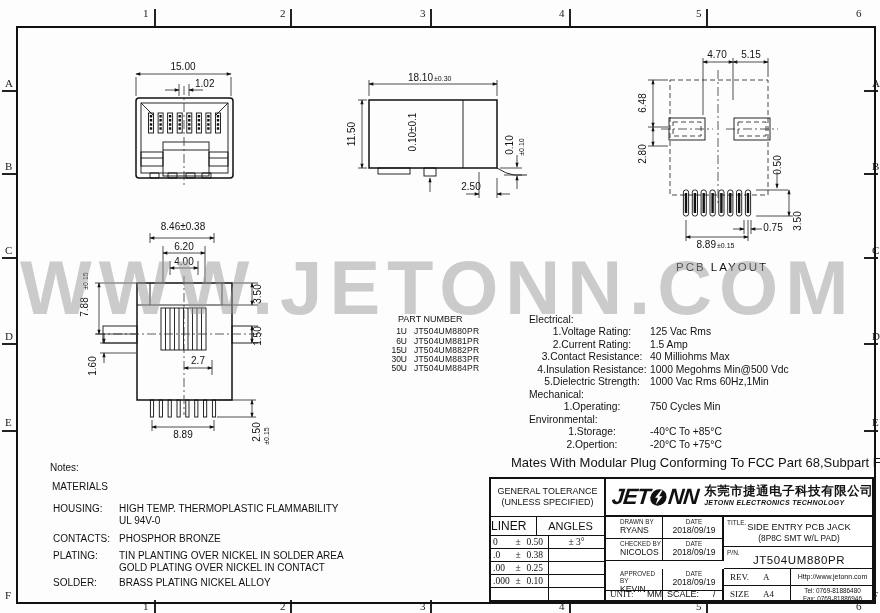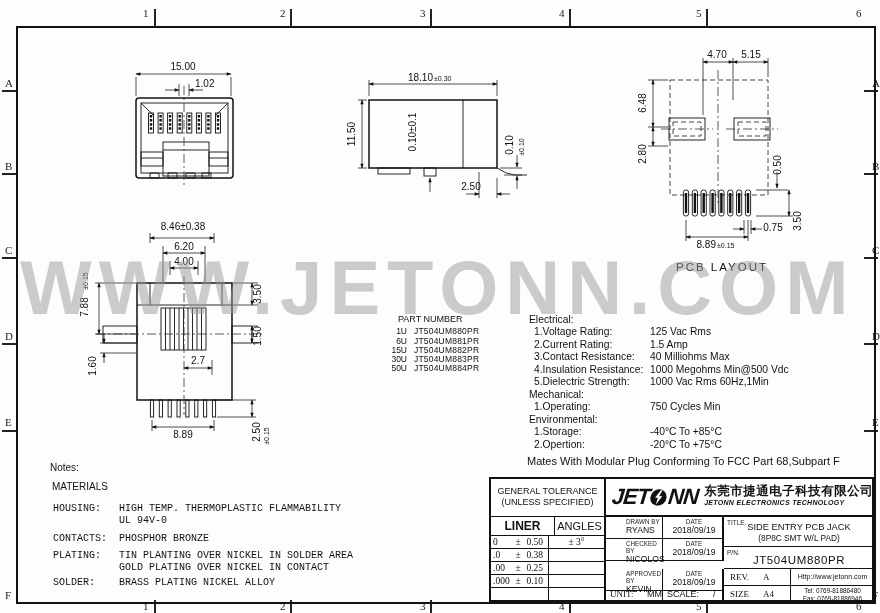--- a/index.html
+++ b/index.html
@@ -26,55 +26,55 @@
   
   .part-table{position:absolute;left:383px;top:315px;font-size:8.5px;line-height:9.3px;z-index:3;}
   .part-title{padding-left:15px;margin-bottom:3px;font-size:9px;}
   .part-row{display:flex;}
   .part-qty{width:24px;text-align:right;}
   .part-pn{margin-left:7px;letter-spacing:.2px;}
   
   .specs{position:absolute;left:527px;top:314px;width:300px;font-size:10.3px;line-height:12.45px;z-index:3;}
   .spec-h{padding-left:2px;}
   .spec-row{display:flex;padding-left:7px;}
-  .spec-label{width:116px;flex:0 0 116px;}
+  .spec-label{width:116px;flex:0 0 116px;text-align:center;}
   .spec-val{white-space:nowrap;}
-  .spec-footer{position:absolute;left:527px;top:455px;font-size:11px;z-index:3;white-space:nowrap;}
+  .spec-footer{position:absolute;left:511px;top:455px;font-size:13px;z-index:3;white-space:nowrap;}
   
   .notes{position:absolute;left:49px;top:462px;width:420px;font-size:10px;z-index:3;}
   .note-head{position:absolute;left:1px;top:0;}
   .note-mat{position:absolute;left:3px;top:19px;}
-  .note-row{position:absolute;display:flex;line-height:11.5px;font-family:Liberation Mono, monospace;}
+  .note-row{position:absolute;display:flex;line-height:11.5px;}
   .note-label{width:66px;flex:0 0 66px;}
   
   .tblock{position:absolute;left:489px;top:477px;width:385px;height:125px;border:2px solid #111;
           box-sizing:border-box;background:#fff;z-index:4;font-size:9px;}
   .tb{position:absolute;box-sizing:border-box;}
   .serif{font-family:"Liberation Serif",serif;}
   .tb-tol-head{left:0;top:0;width:115px;height:38px;border-right:2px solid #111;border-bottom:1px solid #111;
                text-align:center;font-size:9px;line-height:11px;padding-top:7px;}
   .tb-tol-sub{left:0;top:38px;width:115px;height:19px;border-right:2px solid #111;border-bottom:1px solid #111;display:flex;}
-  .tb-liner{width:64px;border-right:1px solid #111;text-align:center;font-size:12px;line-height:18px;box-sizing:border-box;font-weight:bold;}
+  .tb-liner{width:46px;border-right:1px solid #111;font-size:12px;line-height:18px;box-sizing:border-box;}
   .tb-angles{flex:1;text-align:center;font-size:11px;line-height:18px;}
   .tolrow{left:0;width:115px;height:13px;border-right:2px solid #111;border-bottom:1px solid #111;display:flex;
           font-family:"Liberation Serif",serif;font-size:9.5px;line-height:12px;}
   .tolrow .lin{width:58px;border-right:1px solid #111;display:flex;box-sizing:border-box;}
   .tolrow .base{width:18px;padding-left:2px;}
   .tolrow .pm{width:14px;text-align:center;}
   .tolrow .tol{flex:1;text-align:right;padding-right:5px;}
   .tolrow .ang{flex:1;text-align:center;}
   .tb-logo-row{left:115px;top:0;width:268px;height:38px;border-bottom:2px solid #111;display:flex;align-items:center;}
   .logo{display:flex;align-items:center;font-style:italic;font-weight:900;font-size:22px;
         letter-spacing:-1px;transform:skewX(-6deg);margin-left:6px;}
   .logo svg{margin:0 1px;}
   .cn-block{margin-left:6px;line-height:12px;}
   .cn-name{font-size:12.5px;font-weight:700;letter-spacing:.5px;}
   .en-name{font-size:7px;font-style:italic;font-weight:700;letter-spacing:.3px;}
   .sign-row{left:115px;width:118px;height:22px;border-bottom:1px solid #111;border-right:2px solid #111;display:flex;}
-  .sign-name{width:57px;border-right:1px solid #111;box-sizing:border-box;padding:1px 0 0 20px;}
+  .sign-name{width:57px;border-right:1px solid #111;box-sizing:border-box;padding:1px 0 0 14px;}
   .sign-date{flex:1;padding:1px 0 0 3px;}
   .mini{font-size:6.3px;color:#222;line-height:7px;}
   .sig-val{font-size:8.6px;line-height:10px;}
   .unit-row{left:115px;top:104px;width:118px;height:21px;border-right:2px solid #111;display:flex;
             font-size:9px;align-items:center;}
   .unit-cell{width:57px;border-right:1px solid #111;box-sizing:border-box;padding-left:4px;height:100%;display:flex;align-items:center;}
   .scale-cell{flex:1;padding-left:4px;display:flex;align-items:center;height:100%;}
   .tb-title-row{left:233px;top:38px;width:150px;height:30px;border-bottom:1px solid #111;}
   .tb-pn-row{left:233px;top:68px;width:150px;height:22px;border-bottom:1px solid #111;}
   .cell-tag{position:absolute;left:3px;top:2px;font-size:6.5px;color:#222;}

